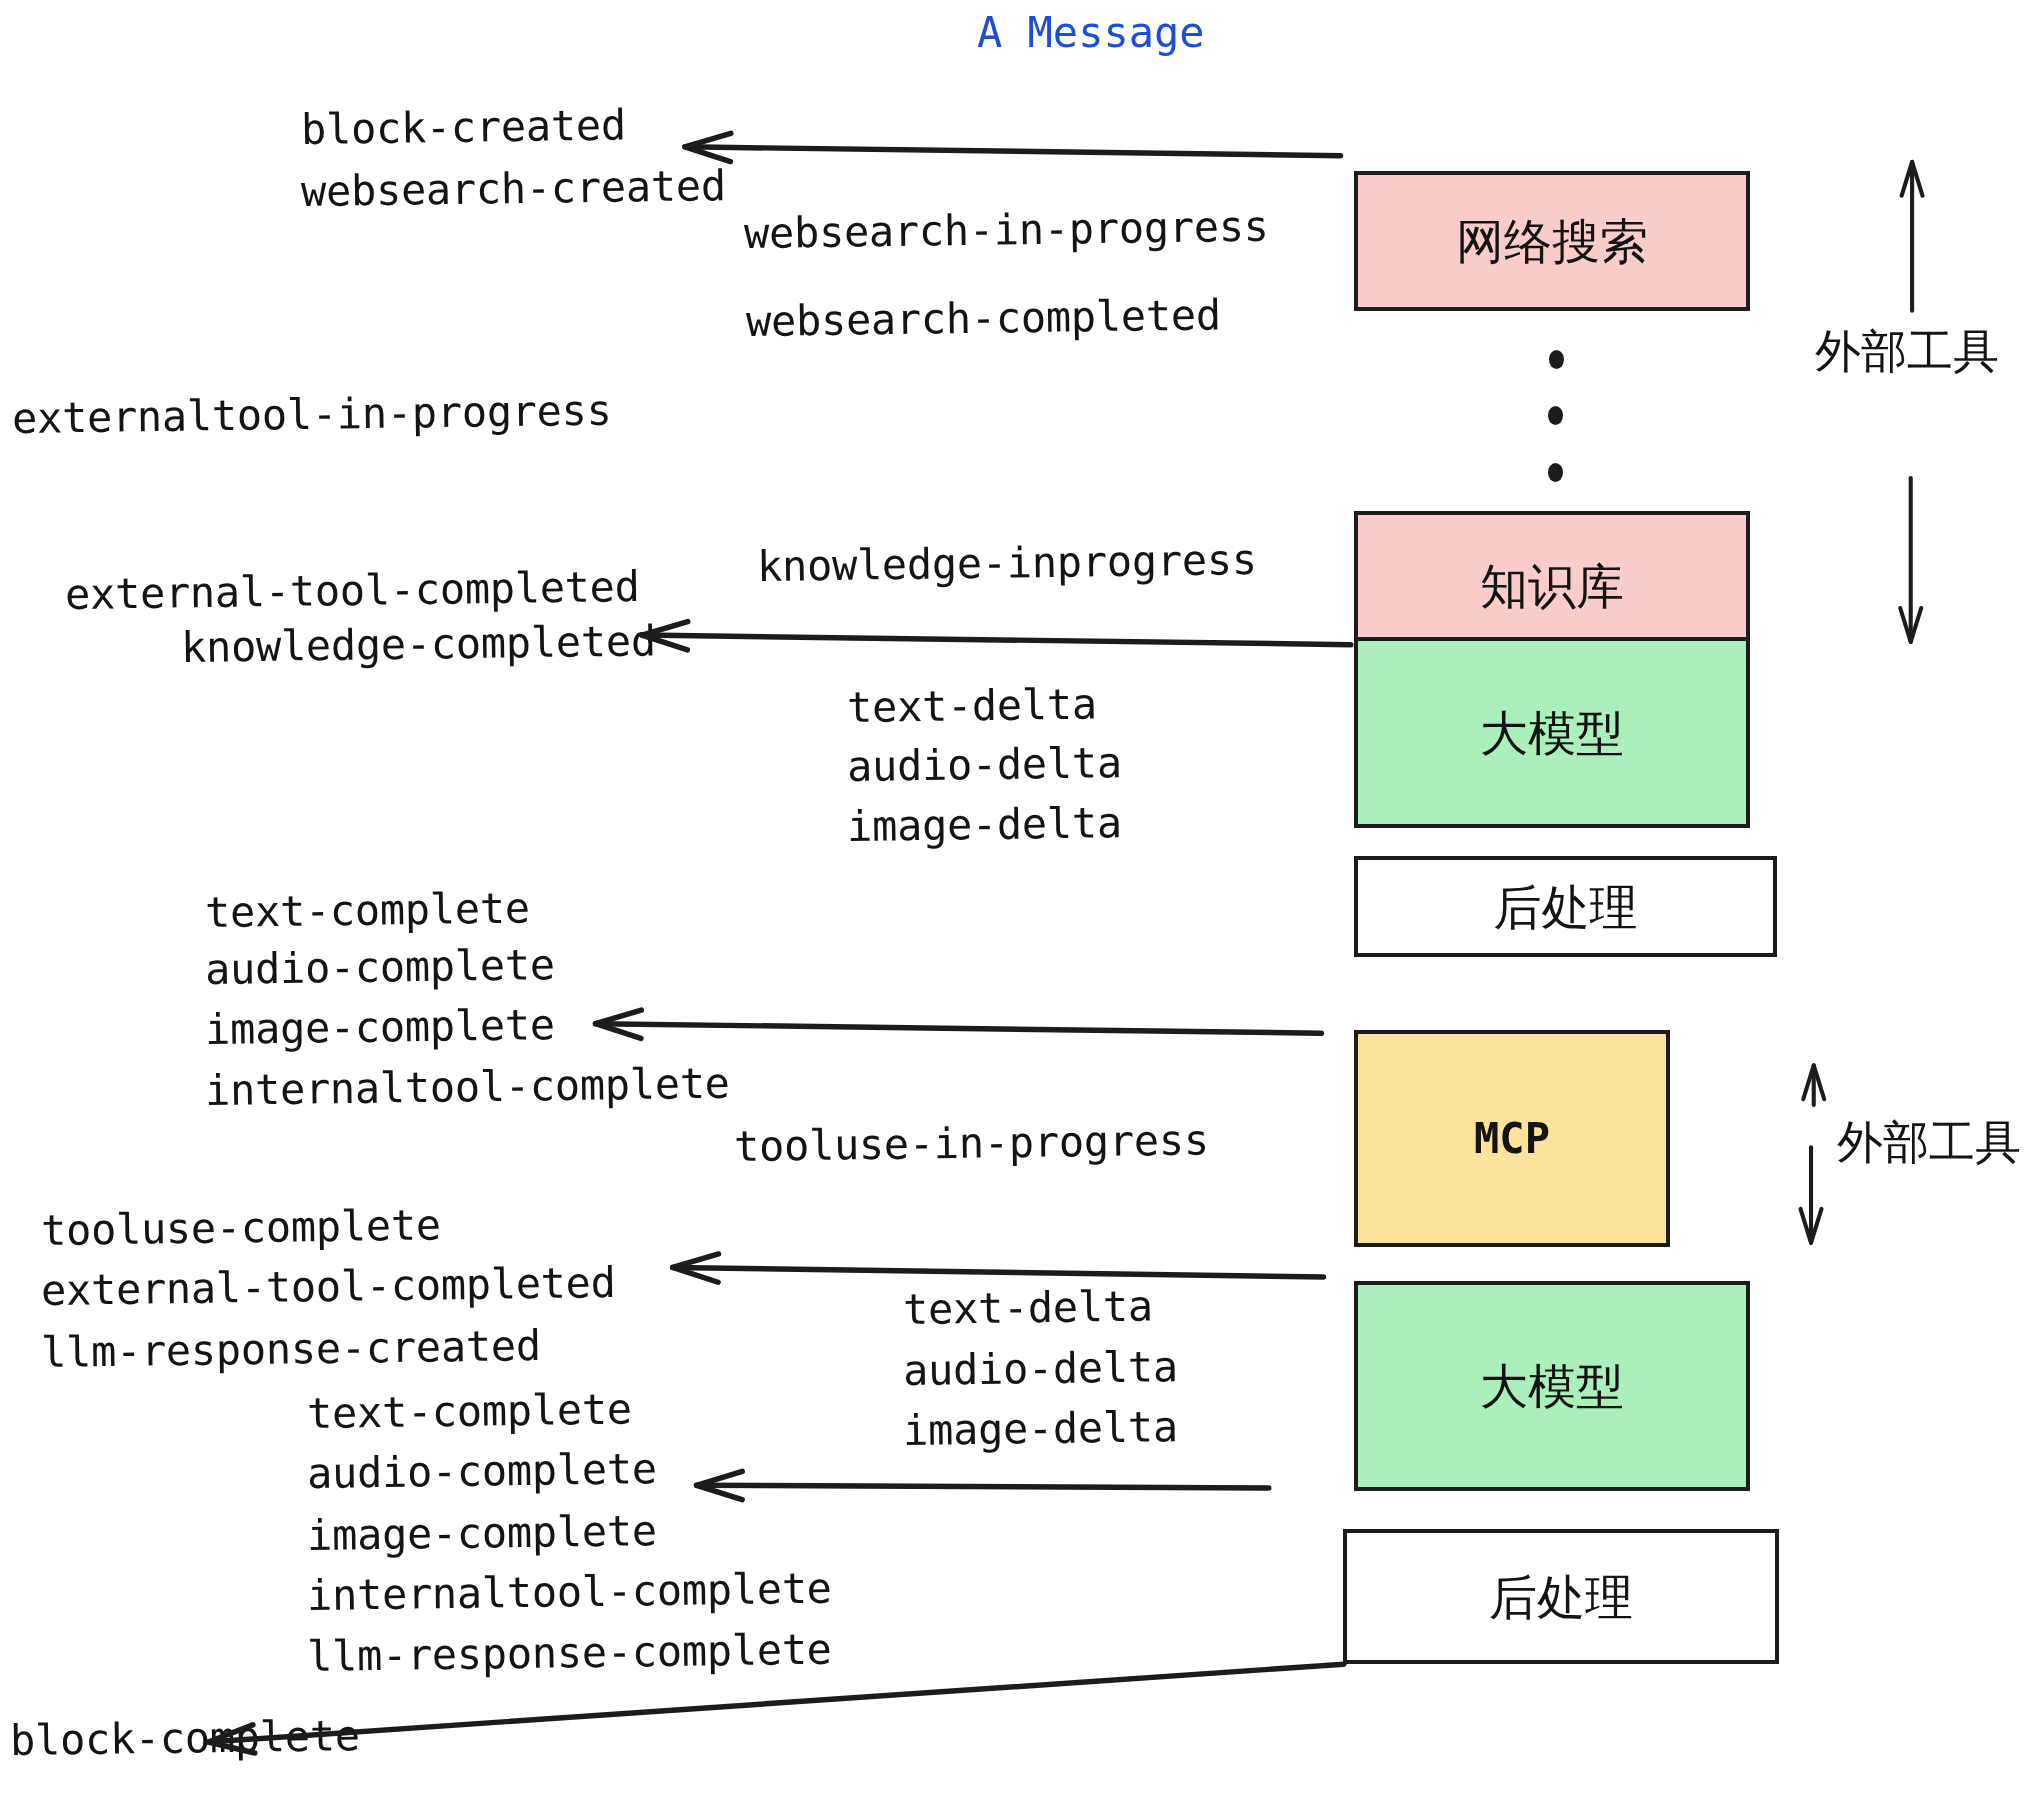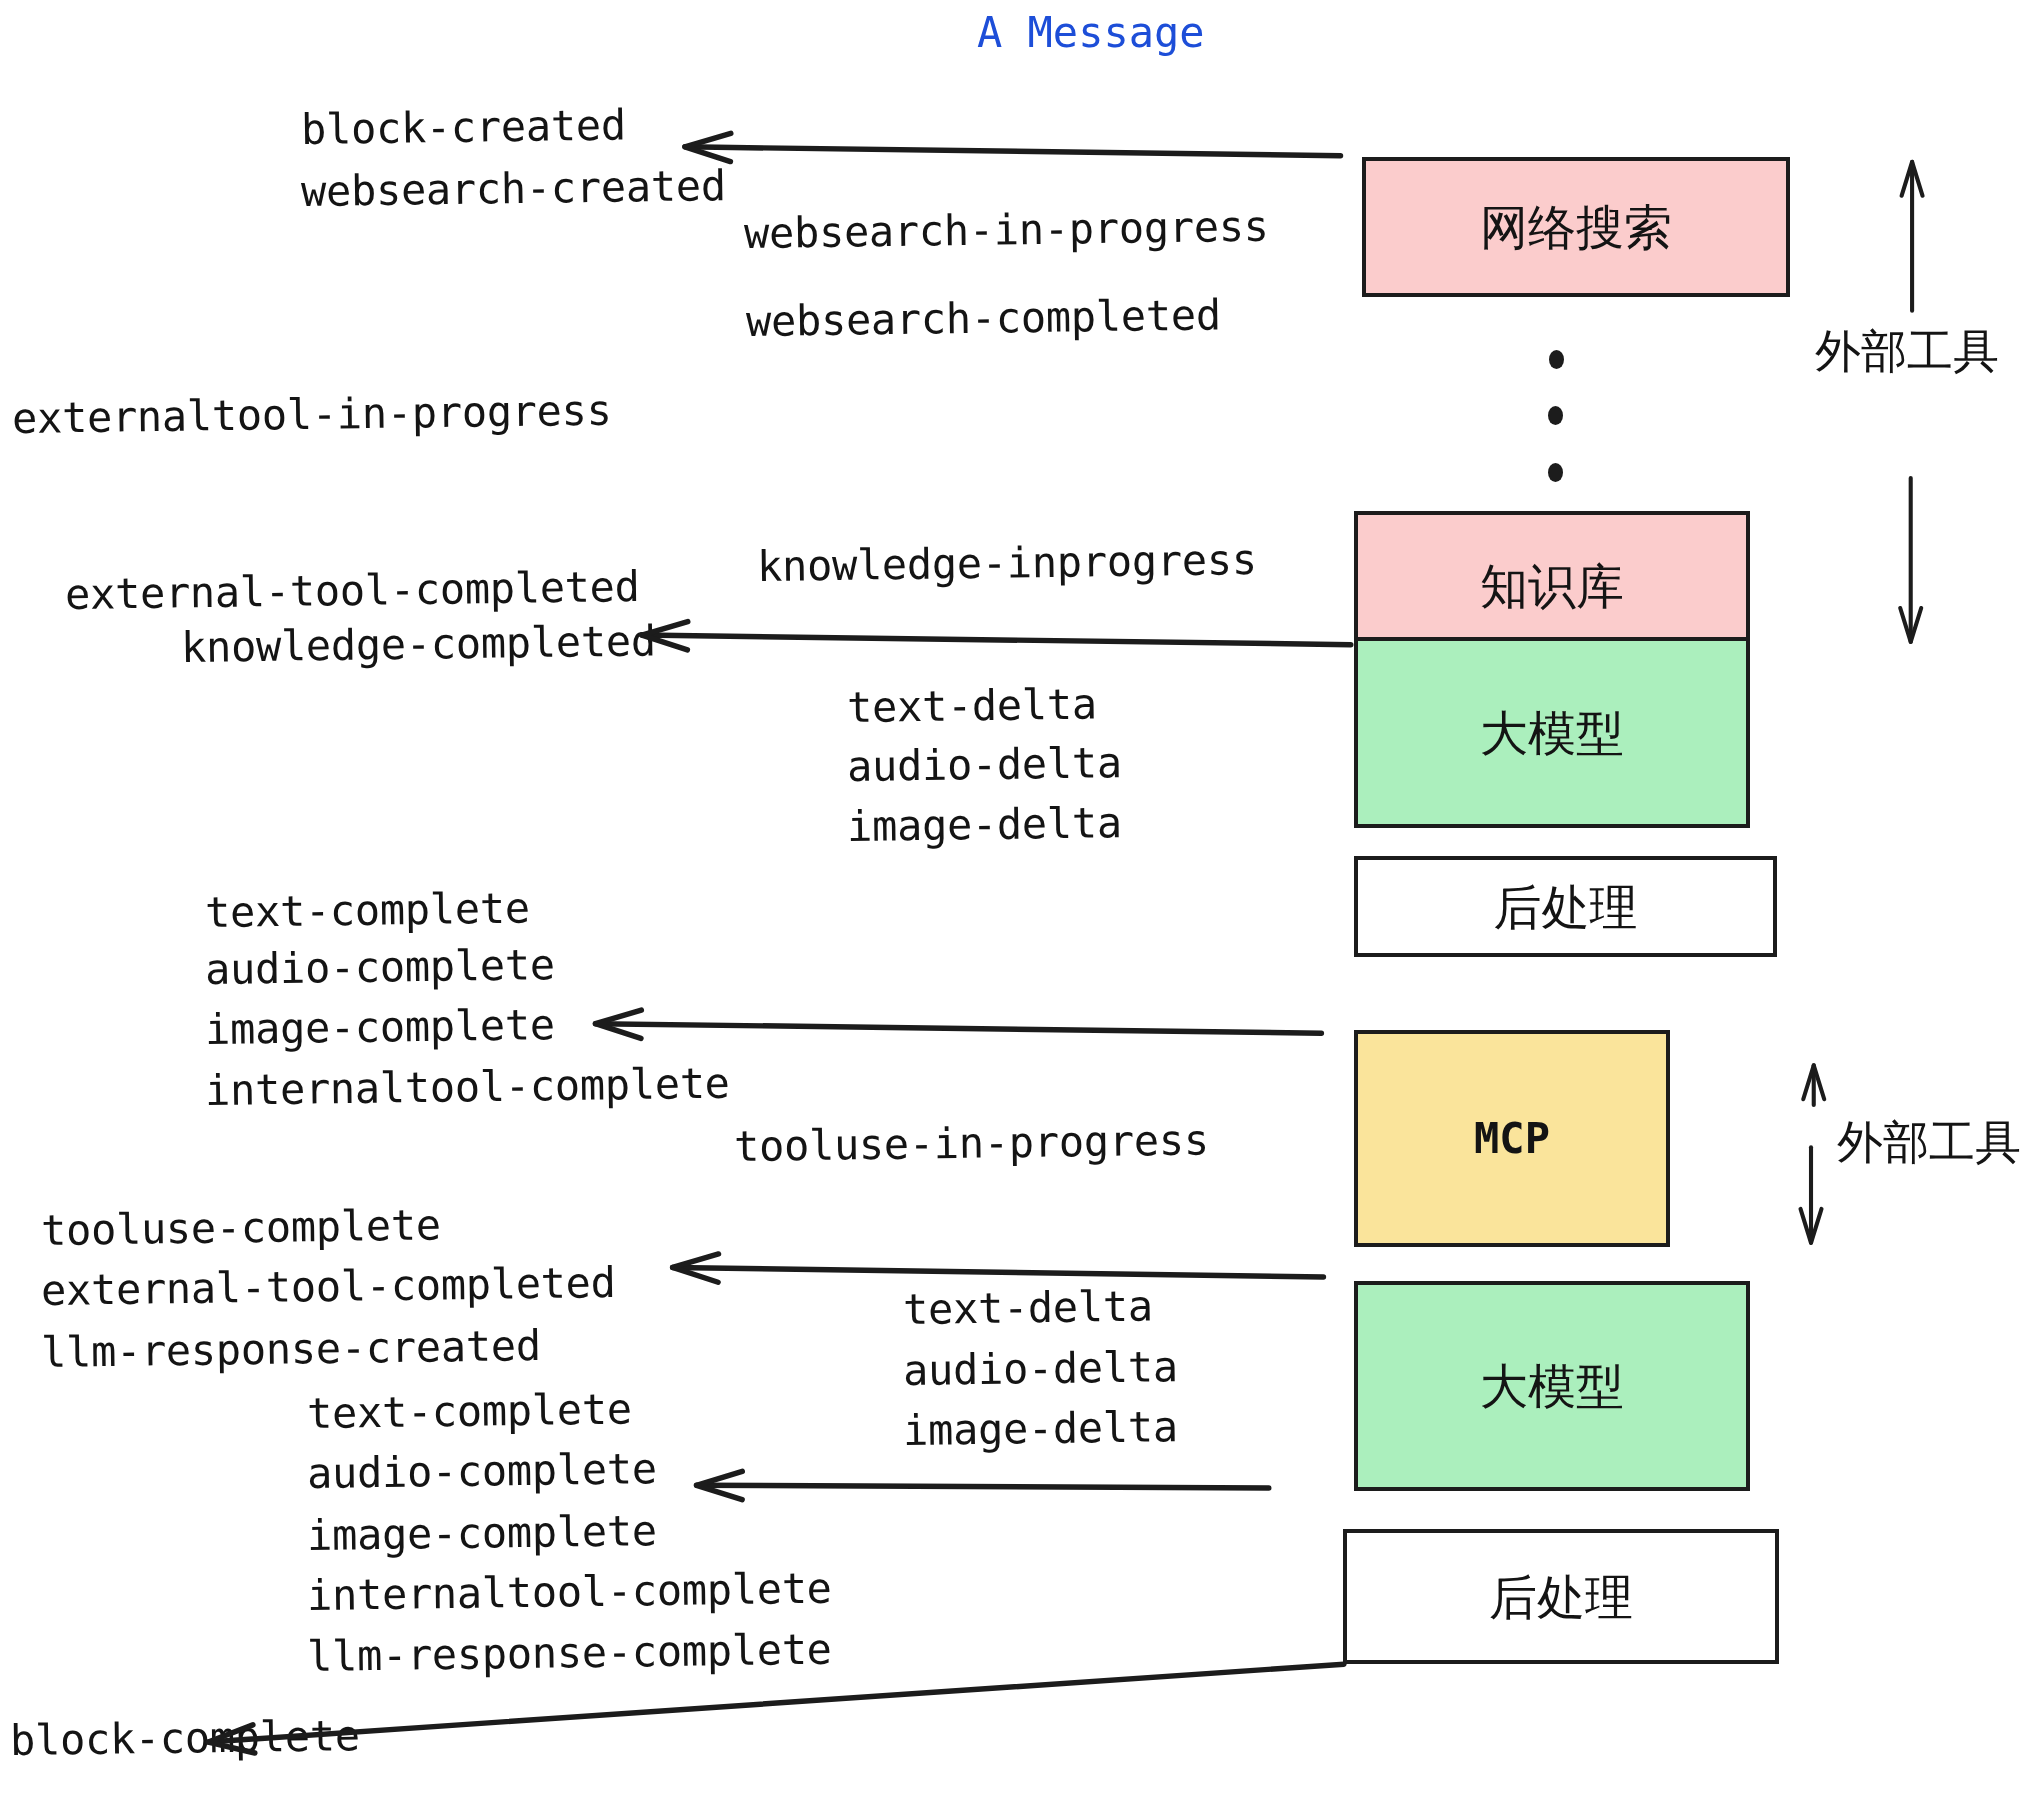--- a/index.html
+++ b/index.html
@@ -80,21 +80,21 @@
   }
 </style>
 </head>
 <body>
 
 <div id="canvas">
 
   <div class="title" style="left:977px; top:12.3px;">A Message</div>
 
   <div id="nodes">
-      <div class="node" style="left: 1354px; top: 157px; width: 428px; height: 140px; background: rgb(251, 204, 204); margin-left: 8px;">
+      <div class="node" style="left: 1354px; top: 171px; width: 396px; height: 140px; background: rgb(251, 204, 204);">
         <span>网络搜索</span>
       </div>
       <div class="node" style="left: 1354px; top: 511px; width: 396px; height: 149px; background: rgb(251, 204, 204);">
         <span>知识库</span>
       </div>
       <div class="node" style="left: 1354px; top: 637px; width: 396px; height: 191px; background: rgb(171, 239, 189);">
         <span>大模型</span>
       </div>
       <div class="node" style="left: 1354px; top: 856px; width: 423px; height: 101px; background: rgb(255, 255, 255);">
         <span>后处理</span>

